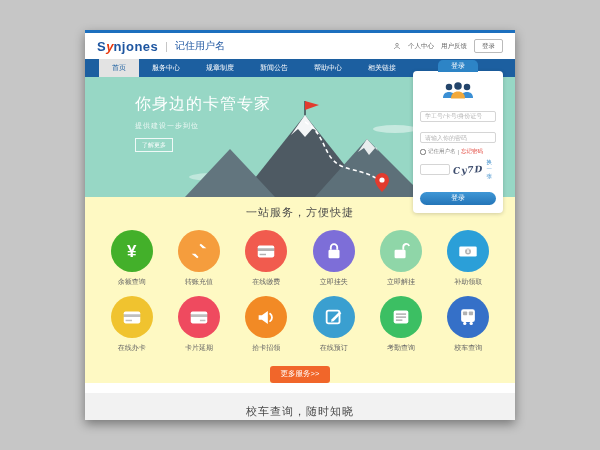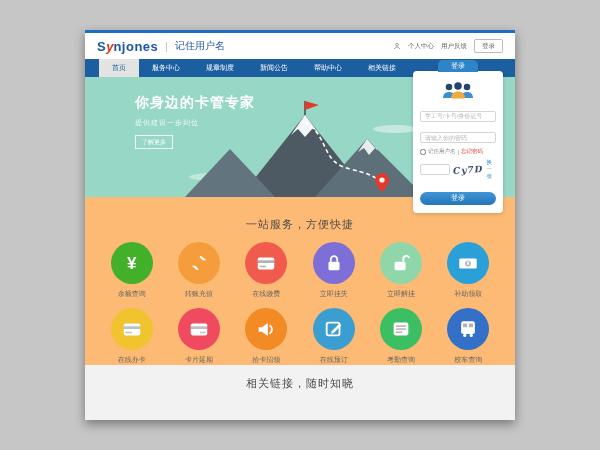--- a/index.html
+++ b/index.html
@@ -22,41 +22,41 @@
 
   
   nav { height:18px; background:#1c5fa0; display:flex; align-items:stretch; padding-left:14px; }
   nav a { font-size:7px; color:#fff; text-decoration:none; display:flex; align-items:center; padding:0 13px; }
   nav a.active { background:#e3e3e3; color:#1c5fa0; }
 
   
   .hero { position:relative; height:120px; background:#97d7c5; overflow:visible; }
   .hero-art { position:absolute; left:60px; top:0; }
   .hero-copy { position:absolute; left:50px; top:17px; color:#fff; }
-  .hero-title { font-size:14px; font-weight:bold; letter-spacing:1px; }
+  .hero-title { font-size:16px; font-weight:normal; letter-spacing:1px; }
   .hero-sub { font-size:7px; margin-top:6px; opacity:.85; letter-spacing:1px; }
   .hero-cta { margin-top:7px; display:inline-block; font-size:6px; color:#fff; border:1px solid rgba(255,255,255,.85); padding:1.5px 6px; cursor:pointer; background:transparent; }
 
   
   .login-card { position:absolute; right:12px; top:-6px; width:90px; background:#fff; border-radius:4px; box-shadow:0 1px 4px rgba(0,0,0,.18); padding:7px 7px 8px; z-index:5; }
   .login-tab { position:absolute; top:-11px; left:50%; transform:translateX(-50%); width:40px; height:12px; background:#2d84c6; border-radius:5px 5px 0 0; color:#fff; font-size:7px; display:flex; align-items:center; justify-content:center; cursor:pointer; }
   .login-people { display:flex; justify-content:center; margin:4px 0 5px; }
   .login-input { width:100%; height:11px; border:1px solid #d5d5d5; border-radius:2px; font-size:6px; color:#555; padding:0 4px; margin-bottom:4px; background:#fff; }
   .login-input::placeholder { color:#b5b5b5; }
   .login-row { display:flex; align-items:center; gap:2px; font-size:5.5px; color:#888; margin:1px 0 4px; }
   .login-row input[type=checkbox]{ width:6px; height:6px; margin:0; }
   .forgot { color:#e03a2f; text-decoration:none; }
   .cap-row { display:flex; align-items:center; gap:3px; margin-bottom:6px; }
   .cap-input { width:30px; height:11px; border:1px solid #d5d5d5; border-radius:2px; font-size:6px; padding:0 3px; }
   .cap-img { font-family:"DejaVu Serif",serif; font-style:italic; font-weight:bold; font-size:9px; color:#3a4a6b; transform:rotate(-4deg); letter-spacing:1px; cursor:pointer; }
   .cap-refresh { font-size:5.5px; color:#2d84c6; text-decoration:none; }
   .login-submit { width:100%; height:13px; border:none; border-radius:7px; background:linear-gradient(#3f97d6,#2475b8); color:#fff; font-size:7px; cursor:pointer; }
 
   
-  .services { background:#fdba74; padding-top:20px; }
+  .services { background:#fef9c3; padding-top:8px; }
   .svc-title, .annc-title { text-align:center; font-size:11px; color:#4a4a4a; letter-spacing:1px; }
   .svc-grid { width:404px; margin:10px auto 0; display:grid; grid-template-columns:repeat(6,1fr); row-gap:9px; }
   .svc { display:flex; flex-direction:column; align-items:center; cursor:pointer; }
   .circ { width:42px; height:42px; border-radius:50%; display:flex; align-items:center; justify-content:center; }
   .glyph { color:#fff; font-size:17px; font-weight:bold; line-height:1; }
   .svc-lbl { font-size:7px; color:#666; margin-top:5px; }
   .more-wrap { text-align:center; margin:9px 0 10px; }
   .more-btn { display:inline-block; background:#f1662a; color:#fff; font-size:7.5px; padding:3.5px 11px; border-radius:3px; border:none; cursor:pointer; }
 
   
@@ -271,21 +271,24 @@
                 <rect x="6.5" y="6" width="4.6" height="4" rx=".8" fill="rgba(0,0,0,.3)"></rect>
                 <rect x="12.9" y="6" width="4.6" height="4" rx=".8" fill="rgba(0,0,0,.3)"></rect>
                 <circle cx="8.5" cy="19" r="1.8" fill="#fff"></circle>
                 <circle cx="15.5" cy="19" r="1.8" fill="#fff"></circle>
               </svg>
           </div>
           <div class="svc-lbl">校车查询</div>
         </div>
 
       </div>
+      <div class="more-wrap">
+        <button class="more-btn">更多服务&gt;&gt;</button>
+      </div>
     </section>
 
     <section class="annc">
-      <div class="annc-title">相关链接，随时知晓</div>
+      <div class="annc-title">校车查询，随时知晓</div>
 
     </section>
 
   </div>
 </div>
 
 </body></html>

